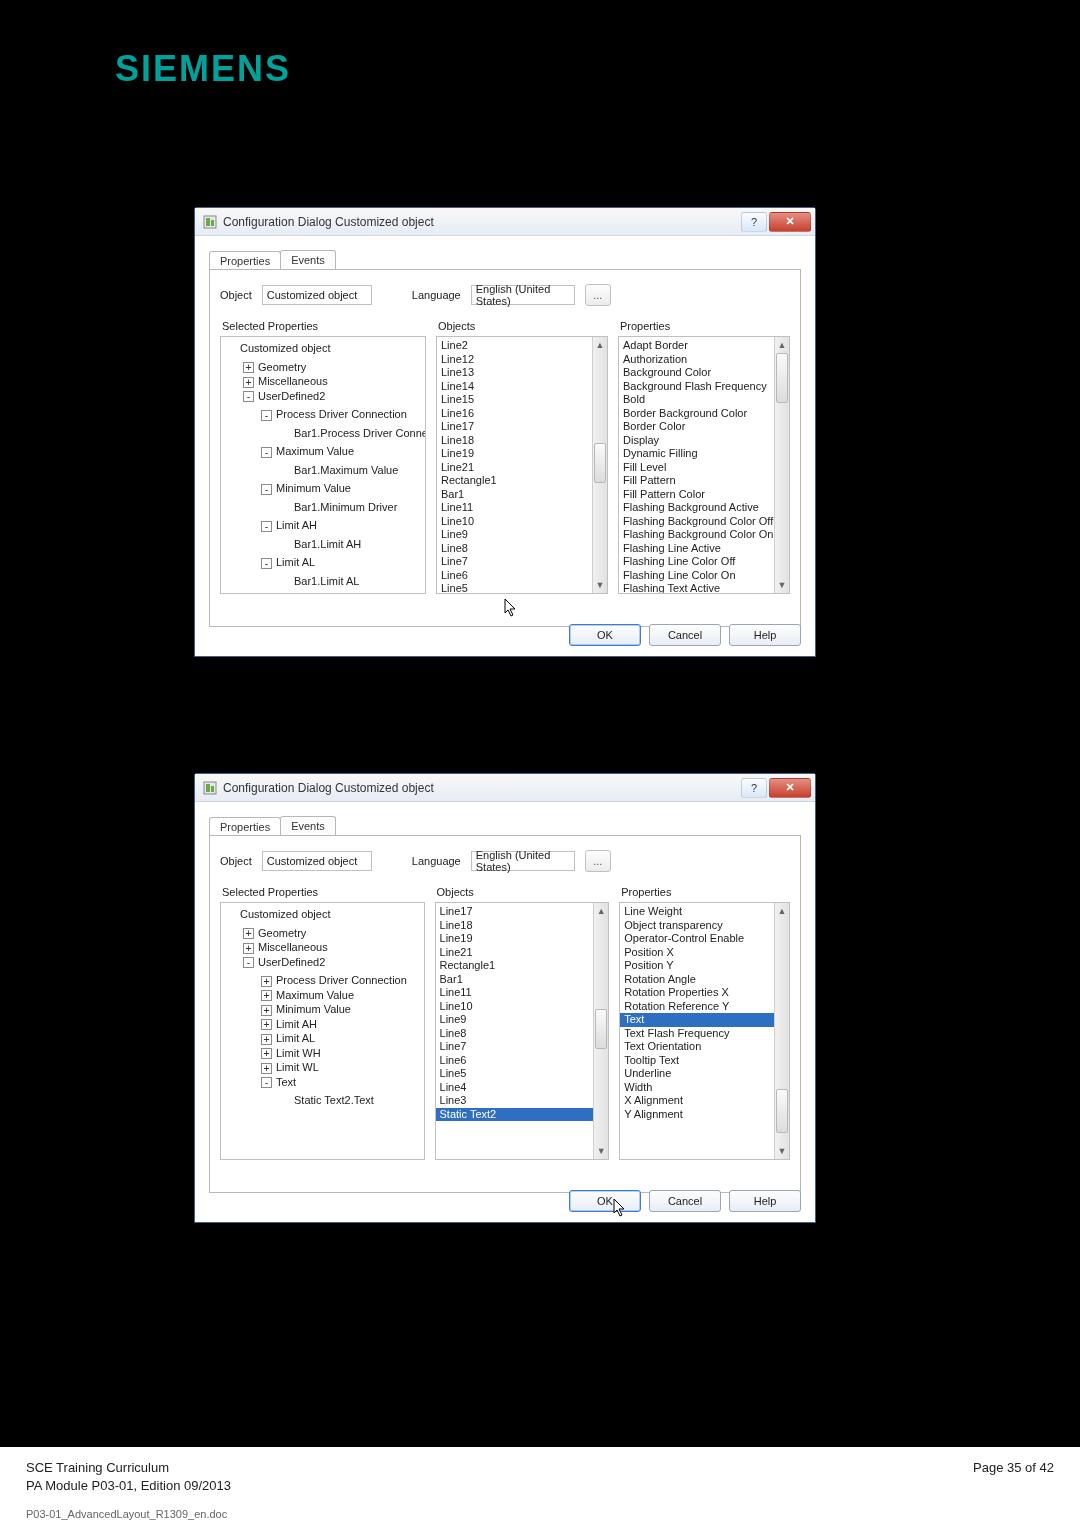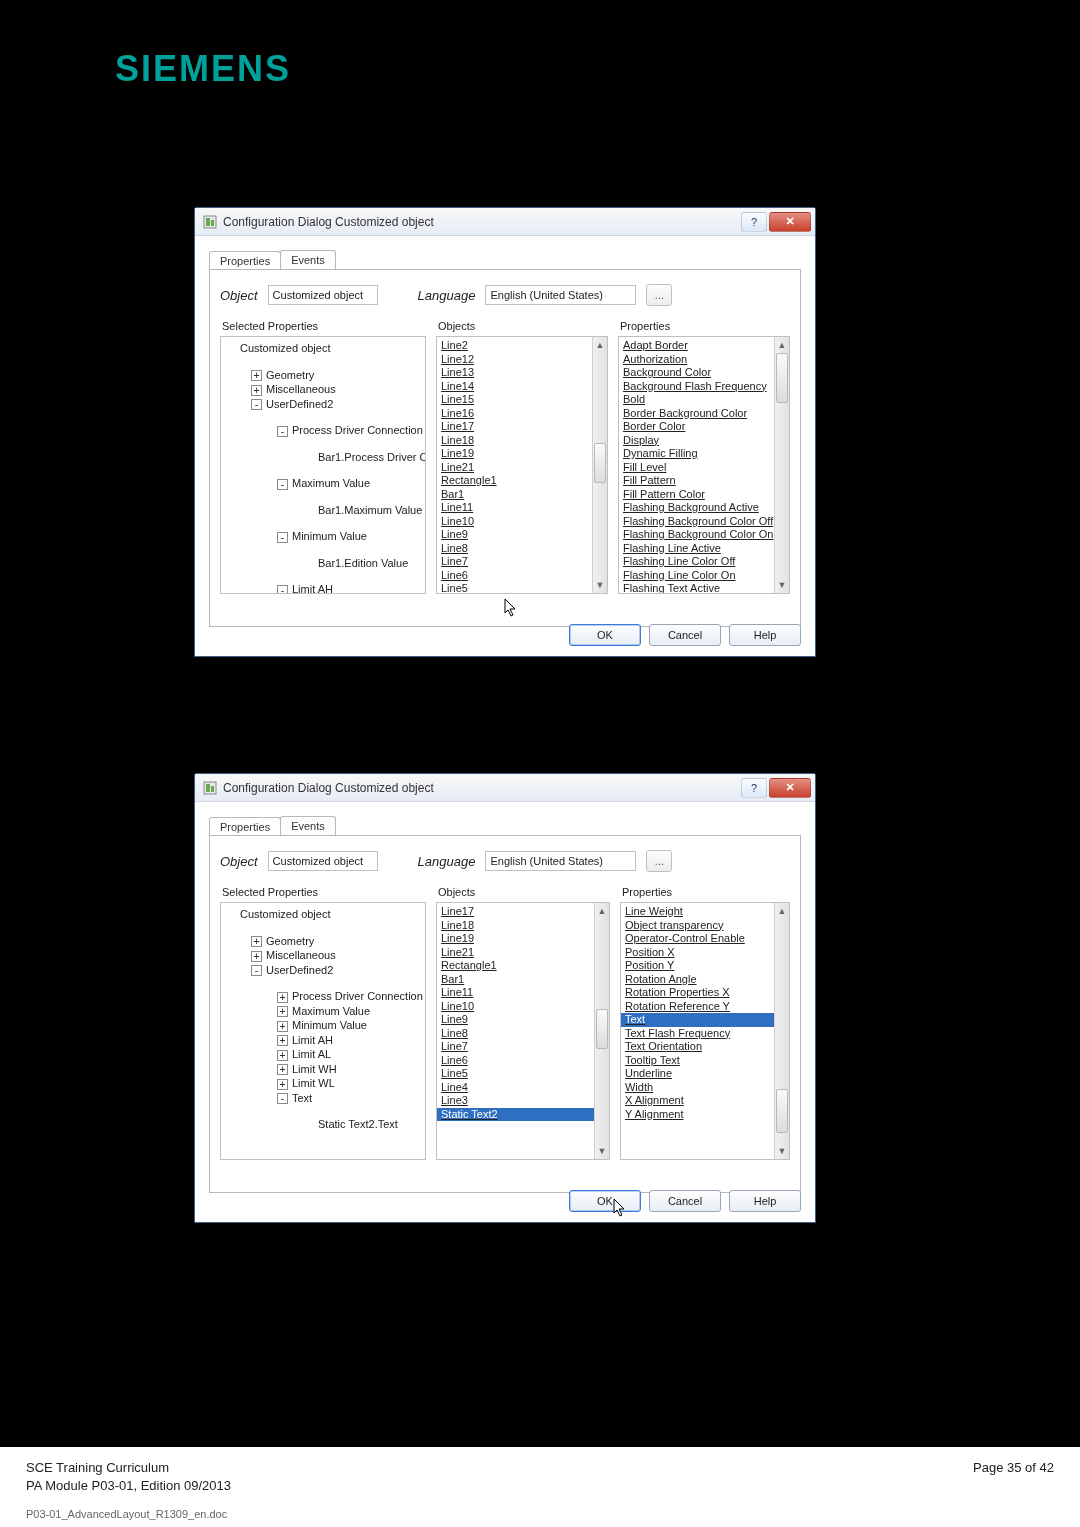--- a/index.html
+++ b/index.html
@@ -20,45 +20,45 @@
   .help { width:26px; background:linear-gradient(#fafcff,#d9e8f9); color:#335; }
   .close { width:42px; background:linear-gradient(#e48f84,#c8402c); color:#fff; font-weight:bold; }
 
   .tabbar { display:flex; margin:14px 0 0 14px; }
   .tab { padding:3px 10px; border:1px solid #b8b8b8; border-bottom:none; background:#fdfdfd; border-radius:3px 3px 0 0; margin-right:-1px; font-size:11px; color:#333; }
   .tab.active { background:#fff; position:relative; top:1px; }
 
   .tabbody { border:1px solid #b8b8b8; margin:0 14px 0 14px; height:358px; position:relative; background:#fff; }
 
   .row-top { display:flex; align-items:center; padding:14px 10px 10px 10px; gap:10px; }
-  .lbl { color:#222; font-size:13px;font-style:italic; }
+  .lbl { color:#222; font-size:11px; }
   .fld { border:1px solid #c0c0c0; background:#fff; height:20px; font-size:11px; padding:2px 4px; display:flex; align-items:center; }
   .fld.obj { width:110px; }
-  .fld.lang { width:151px; }
+  .fld.lang { width:104px; }
   .langbtn { width:26px; height:22px; border:1px solid #c0c0c0; background:linear-gradient(#fdfdfd,#ececec); border-radius:3px; display:flex; align-items:center; justify-content:center; font-size:11px; color:#555; }
 
   .columns { display:flex; padding:0 10px; gap:10px; }
   .col { display:flex; flex-direction:column; }
   .col-a { width:206px; }
   .col-b { width:176px; }
   .col-c { width:172px; }
   .colheader { font-size:11px; padding:4px 2px 4px 2px; }
 
   .treebox, .listbox { border:1px solid #c0c0c0; background:#fff; height:258px; overflow:hidden; position:relative; }
   .treebox { font-size:11px; line-height:14.5px; padding:4px 4px; }
 
   .tree-root { list-style:none; margin:0; padding:0; }
-  .tree-root ul { list-style:none; margin:12px; padding-left:14px; }
+  .tree-root ul { list-style:none; margin:4px; padding-left:14px; }
   .tree-root li { white-space:nowrap; }
   .tog { display:inline-block; width:11px; height:11px; border:1px solid #8a8a8a; background:#fff; color:#333; font-size:10px; line-height:9px; text-align:center; margin-right:4px; vertical-align:middle; font-family: monospace; }
   .notog { display:inline-block; width:11px; height:11px; margin-right:4px; }
   .leaf { color:#222; }
 
   .listbox { display:flex; }
-  .listbox .items { flex:1; overflow:hidden; padding:2px 0;text-decoration:underline; }
+  .listbox .items { flex:1; overflow:hidden; padding:2px 0; }
   .listbox .item { font-size:11px; line-height:13.5px; padding:0 4px; white-space:nowrap; }
   .listbox .item.sel { background:#2f6fc2; color:#fff; }
 
   .sb { width:15px; background:linear-gradient(90deg,#f0f0f0,#e2e2e2); border-left:1px solid #cfcfcf; display:flex; flex-direction:column; justify-content:space-between; }
   .sb .arr { height:16px; display:flex; align-items:center; justify-content:center; color:#666; font-size:9px; }
   .sb .track { flex:1; position:relative; }
   .sb .thumb { position:absolute; left:1px; right:1px; background:linear-gradient(#fafafa,#dcdcdc); border:1px solid #b8b8b8; border-radius:2px; }
   .sb .thumb.top { top:0; height:50px; }
   .sb .thumb.mid { top:90px; height:40px; }
   .sb .thumb.bot { top:170px; height:44px; }
@@ -118,21 +118,21 @@
                     <li><span class="tog">+</span><span class="leaf">Geometry</span></li>
                     <li><span class="tog">+</span><span class="leaf">Miscellaneous</span></li>
                     <li><span class="tog">-</span><span class="leaf">UserDefined2</span><ul class="tree-root">
                         <li><span class="tog">-</span><span class="leaf">Process Driver Connection</span><ul class="tree-root">
                             <li><span class="notog"></span><span class="leaf">Bar1.Process Driver Connection</span></li>
                           </ul></li>
                         <li><span class="tog">-</span><span class="leaf">Maximum Value</span><ul class="tree-root">
                             <li><span class="notog"></span><span class="leaf">Bar1.Maximum Value</span></li>
                           </ul></li>
                         <li><span class="tog">-</span><span class="leaf">Minimum Value</span><ul class="tree-root">
-                            <li><span class="notog"></span><span class="leaf">Bar1.Edition Value</span></li>
+                            <li><span class="notog"></span><span class="leaf">Bar1.Minimum Driver</span></li>
                           </ul></li>
                         <li><span class="tog">-</span><span class="leaf">Limit AH</span><ul class="tree-root">
                             <li><span class="notog"></span><span class="leaf">Bar1.Limit AH</span></li>
                           </ul></li>
                         <li><span class="tog">-</span><span class="leaf">Limit AL</span><ul class="tree-root">
                             <li><span class="notog"></span><span class="leaf">Bar1.Limit AL</span></li>
                           </ul></li>
                         <li><span class="tog">-</span><span class="leaf">Limit WH</span><ul class="tree-root">
                             <li><span class="notog"></span><span class="leaf">Bar1.Limit WH</span></li>
                           </ul></li>

